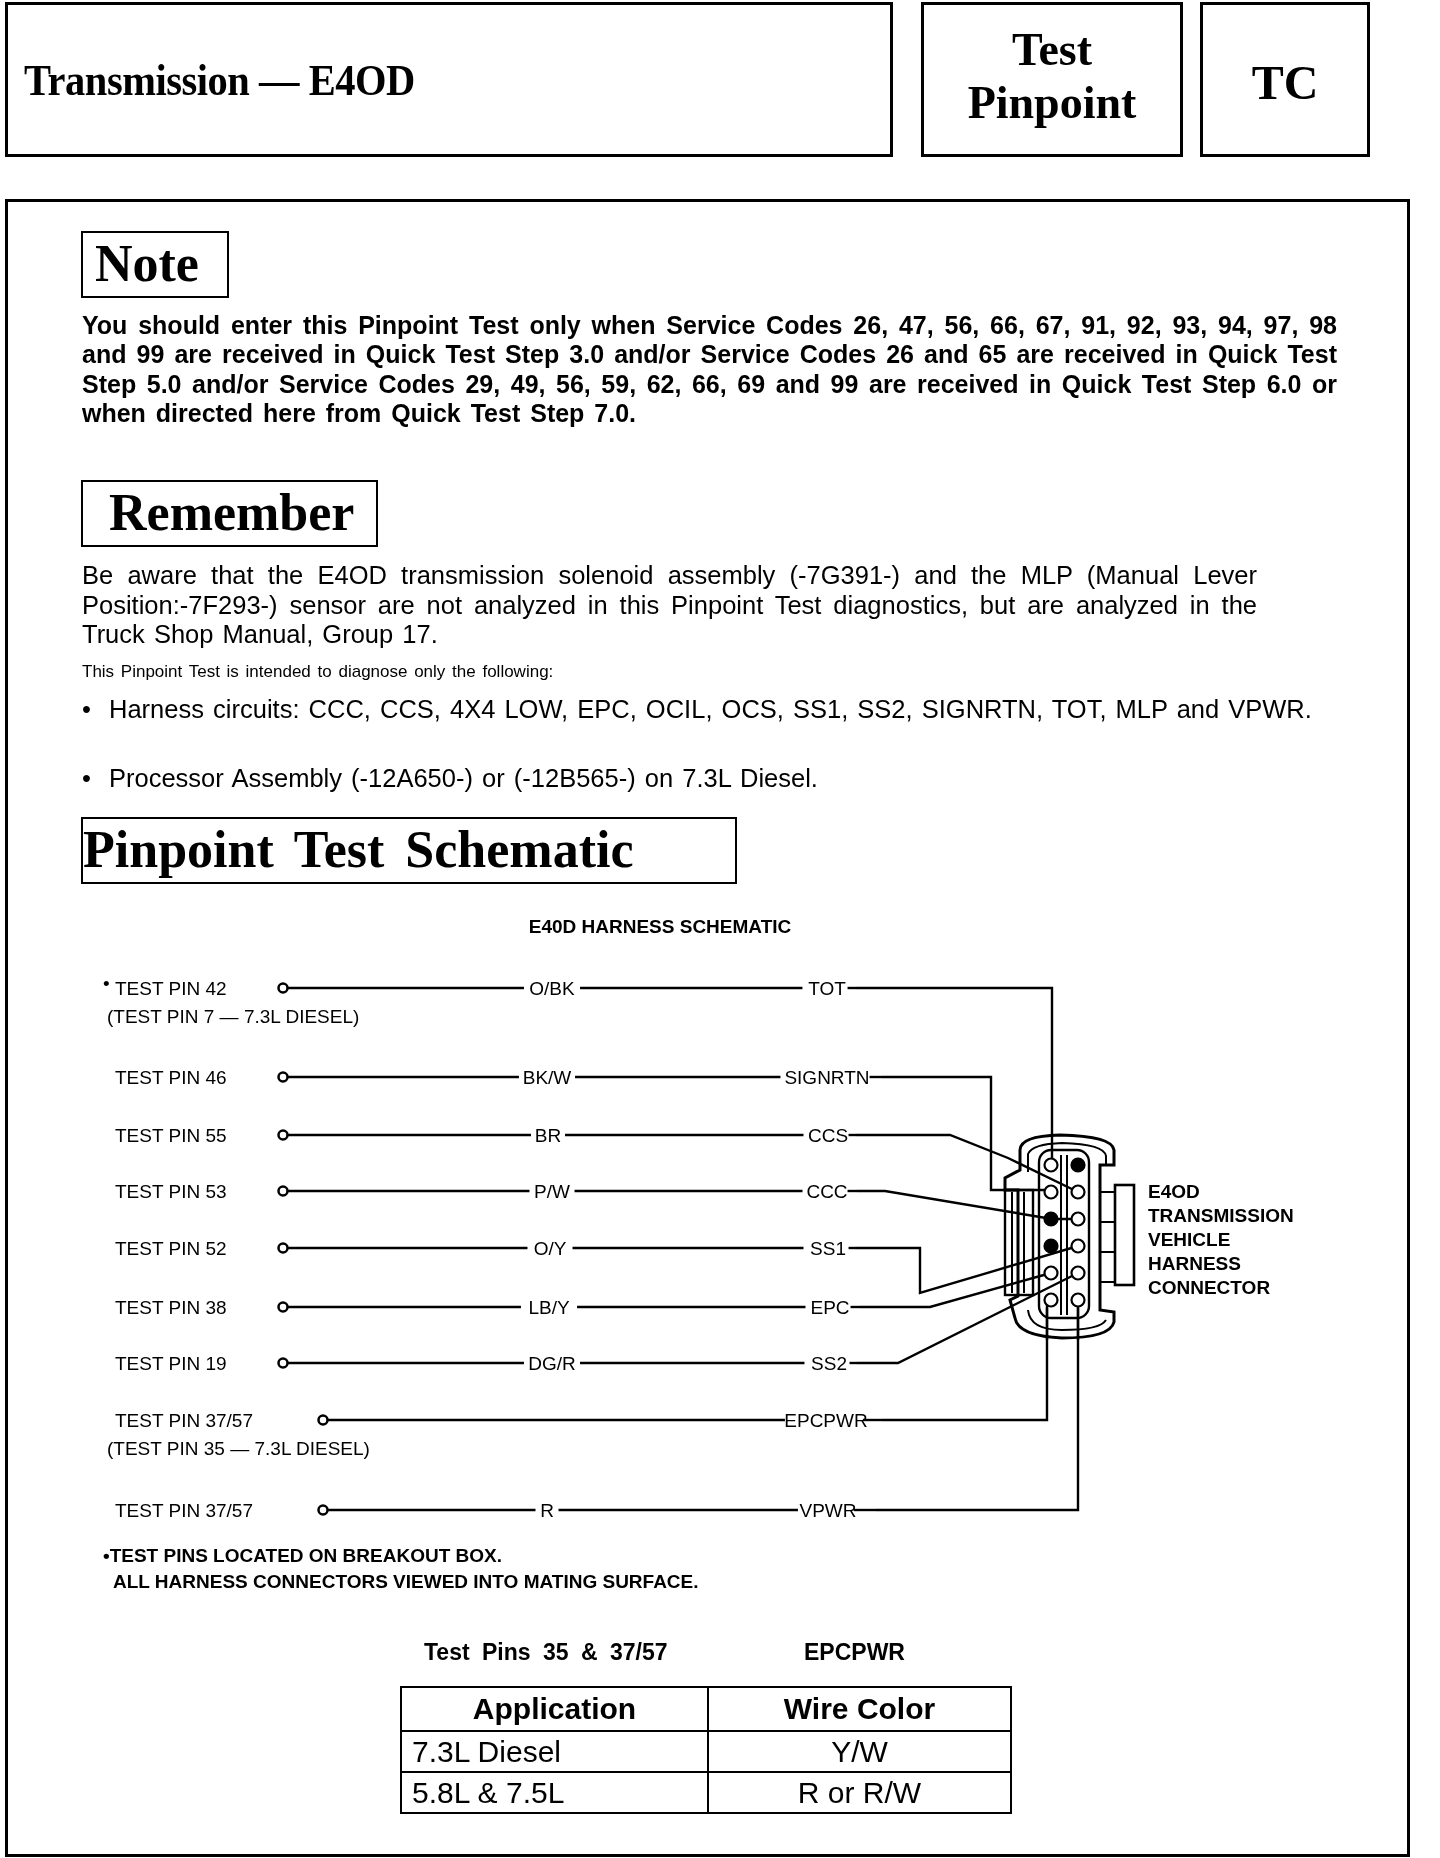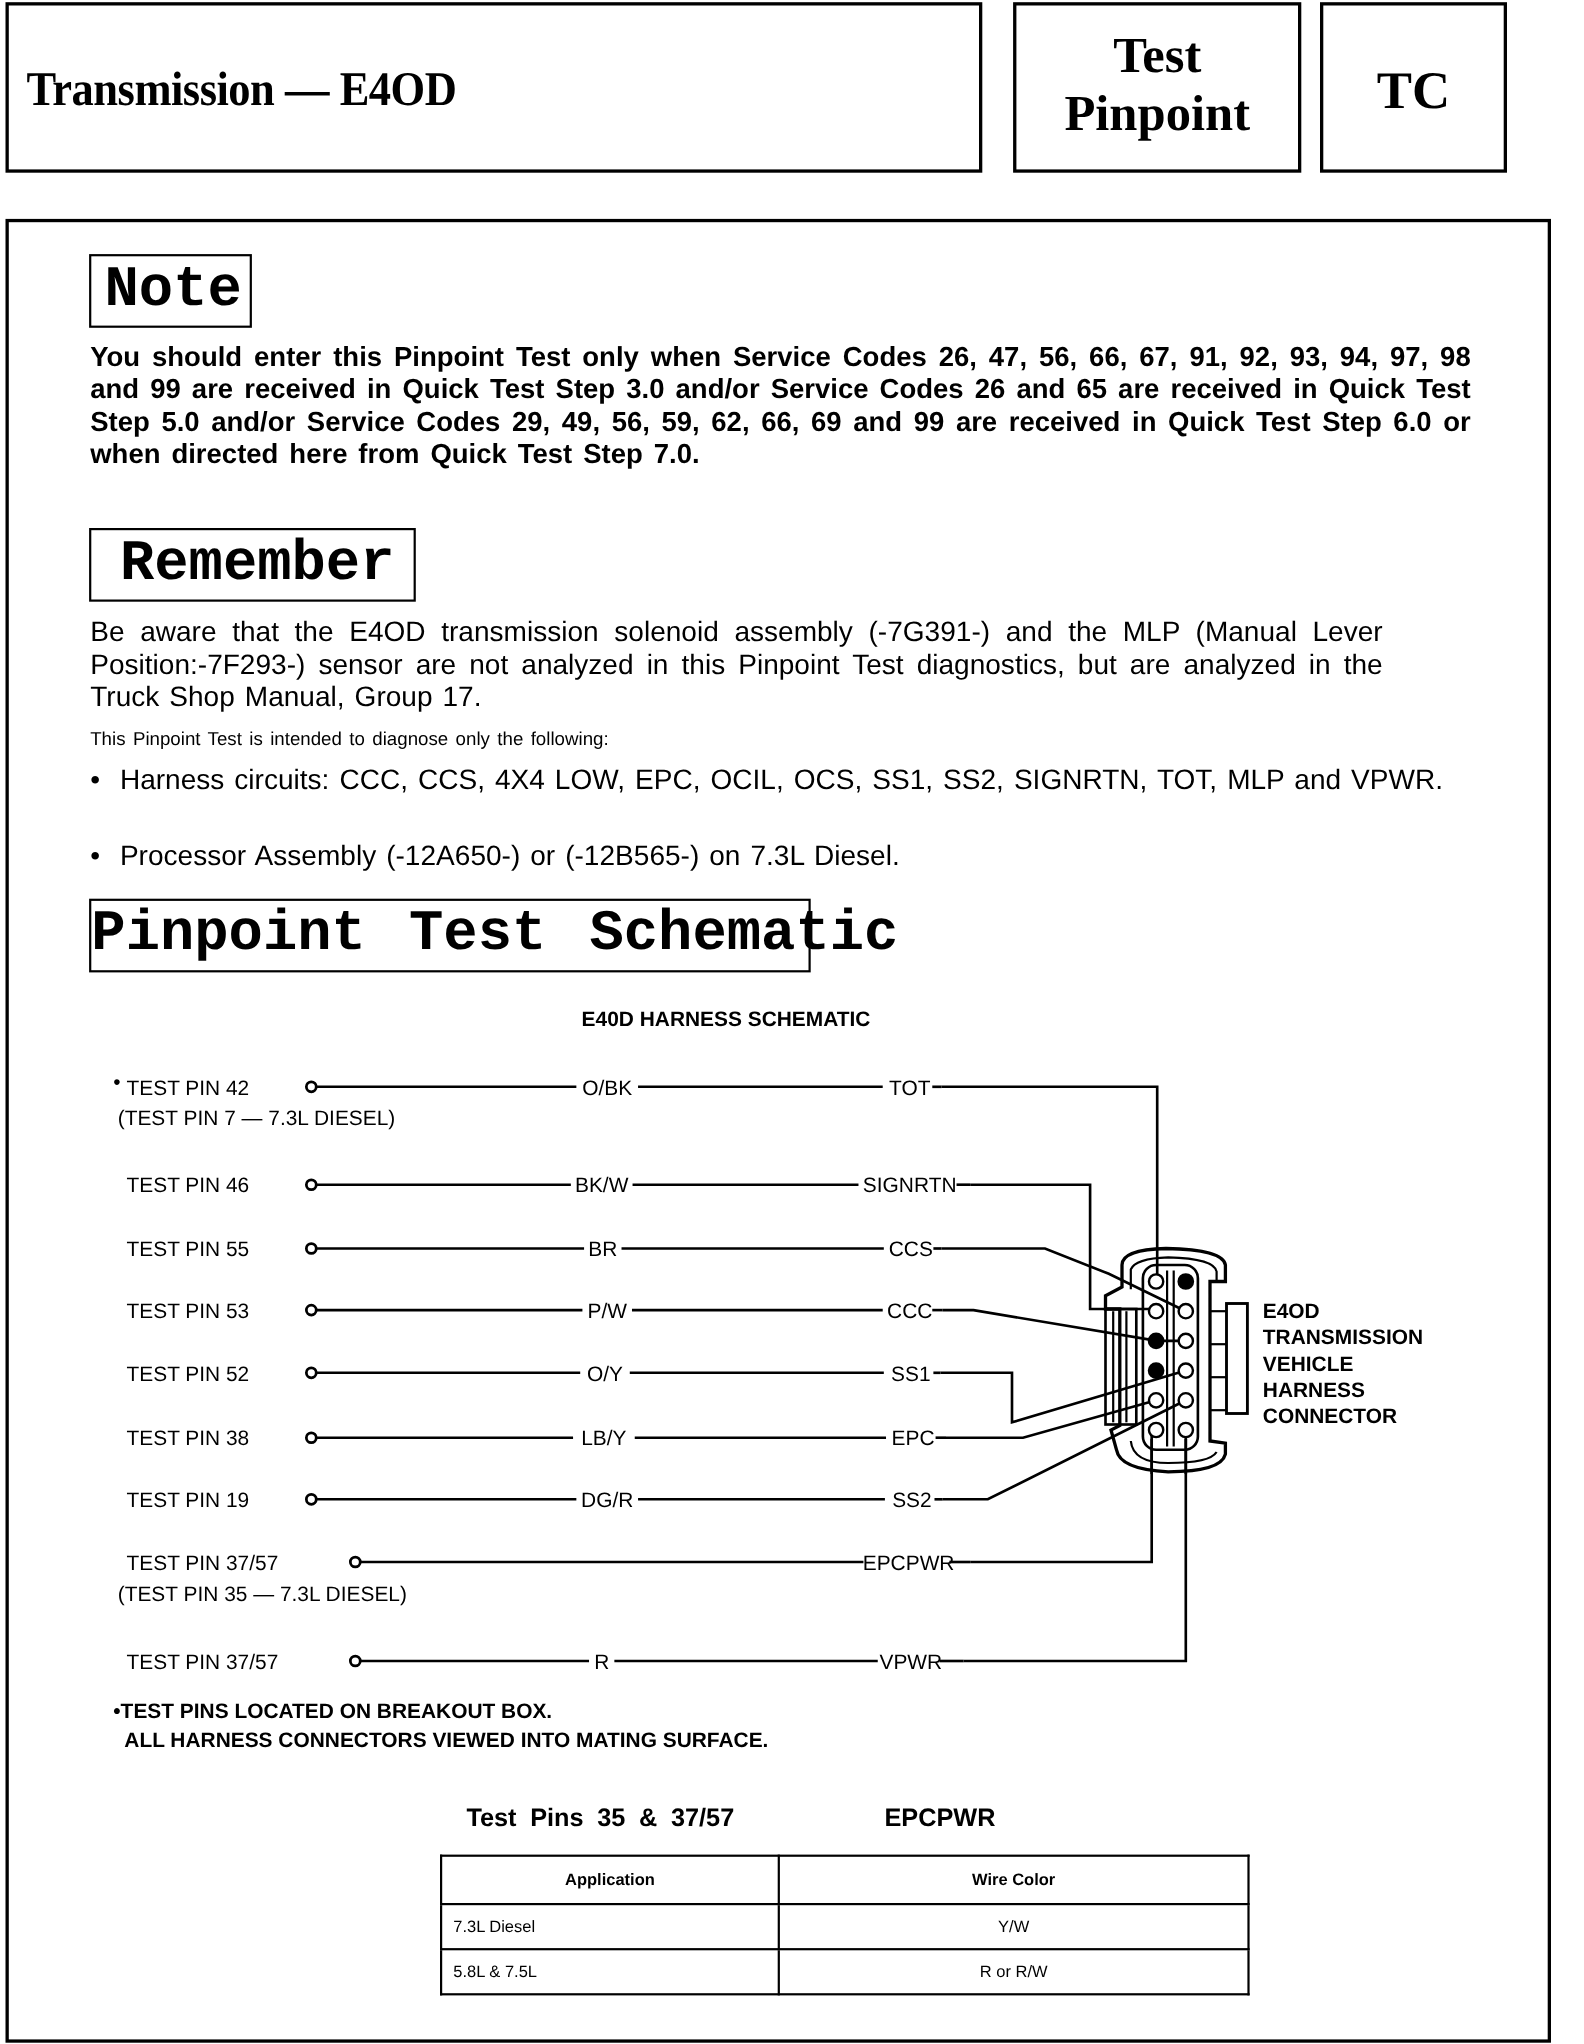--- a/index.html
+++ b/index.html
@@ -12,42 +12,42 @@
   #section-box { left: 921px; top: 2px; width: 262px; height: 155px; text-align: center; }
   #section-text { position: absolute; left: 0; right: 0; top: 18px; font-size: 46px; line-height: 53px;
     font-family: "Liberation Serif", "DejaVu Serif", serif; font-weight: bold; }
   #code-box { left: 1200px; top: 2px; width: 170px; height: 155px; text-align: center; }
   #code-text { position: absolute; left: 0; right: 0; top: 50px; font-size: 48px;
     font-family: "Liberation Serif", "DejaVu Serif", serif; font-weight: bold; }
 
   #main-box { left: 5px; top: 199px; width: 1405px; height: 1658px; border-width: 3px; }
 
   .heading-box { position: absolute; border: 2px solid #000; box-sizing: border-box; white-space: nowrap;
-    font-family: Liberation Mono, monospace; font-weight: bold; }
+    font-family: Liberation Serif, serif; font-weight: bold; }
   #note-box { left: 81px; top: 231px; width: 148px; height: 67px; font-size: 52px; line-height: 62px; padding-left: 12px; }
   #remember-box { left: 81px; top: 480px; width: 297px; height: 67px; font-size: 52px; line-height: 62px; padding-left: 26px; }
   #schematic-box { left: 81px; top: 817px; width: 656px; height: 67px; font-size: 52px; line-height: 62px; word-spacing: 8px; }
 
   .para { position: absolute; left: 82px; width: 1255px; font-family: "Liberation Sans", "DejaVu Sans", sans-serif; text-align: justify; text-align-last: left; }
   #note-text { top: 311px; font-size: 25px; line-height: 29.3px; font-weight: bold; word-spacing: 3px; }
   #remember-text { top: 561px; font-size: 25.5px; line-height: 29.5px; word-spacing: 2px; width: 1175px; }
   #intended-text { top: 657px; font-size: 17px; line-height: 29.5px; word-spacing: 2px; }
   .bullet { position: absolute; left: 82px; width: 1245px; font-family: "Liberation Sans", "DejaVu Sans", sans-serif; font-size: 25.5px; line-height: 29.5px; word-spacing: 2px; }
   .bullet .dot { position: absolute; left: 0; top: 0; }
   .bullet .btext { display: block; margin-left: 27px; text-align: justify; text-align-last: left; }
   #bullet-1 { top: 695px; }
   #bullet-2 { top: 764px; }
 
   #schematic-svg { position: absolute; left: 0; top: 0; }
   .sch-text { font-family: "Liberation Sans", "DejaVu Sans", sans-serif; font-size: 19px; fill: #000; }
   .sch-bold { font-weight: bold; }
 
   #table-caption-left { position: absolute; left: 424px; top: 1639px; font-family: "Liberation Sans", "DejaVu Sans", sans-serif; font-weight: bold; font-size: 23px; word-spacing: 6px; }
   #table-caption-right { position: absolute; left: 804px; top: 1639px; font-family: "Liberation Sans", "DejaVu Sans", sans-serif; font-weight: bold; font-size: 23px; }
-  #epcpwr-table { position: absolute; left: 400px; top: 1686px; width: 736px; border-collapse: collapse; font-family: "Liberation Sans", "DejaVu Sans", sans-serif; font-size: 15px; }
+  #epcpwr-table { position: absolute; left: 400px; top: 1686px; width: 612px; border-collapse: collapse; font-family: "Liberation Sans", "DejaVu Sans", sans-serif; font-size: 30px; }
   #epcpwr-table th, #epcpwr-table td { border: 2.5px solid #000; height: 39px; padding: 0 10px; }
   #epcpwr-table th { font-weight: bold; text-align: center; height: 42px; }
   #epcpwr-table td.app { text-align: left; width: 285px; }
   #epcpwr-table td.wire { text-align: center; }
 </style>
 </head>
 <body>
 
 <div class="box" id="title-box">
   <div id="title-text">Transmission — E4OD</div>

